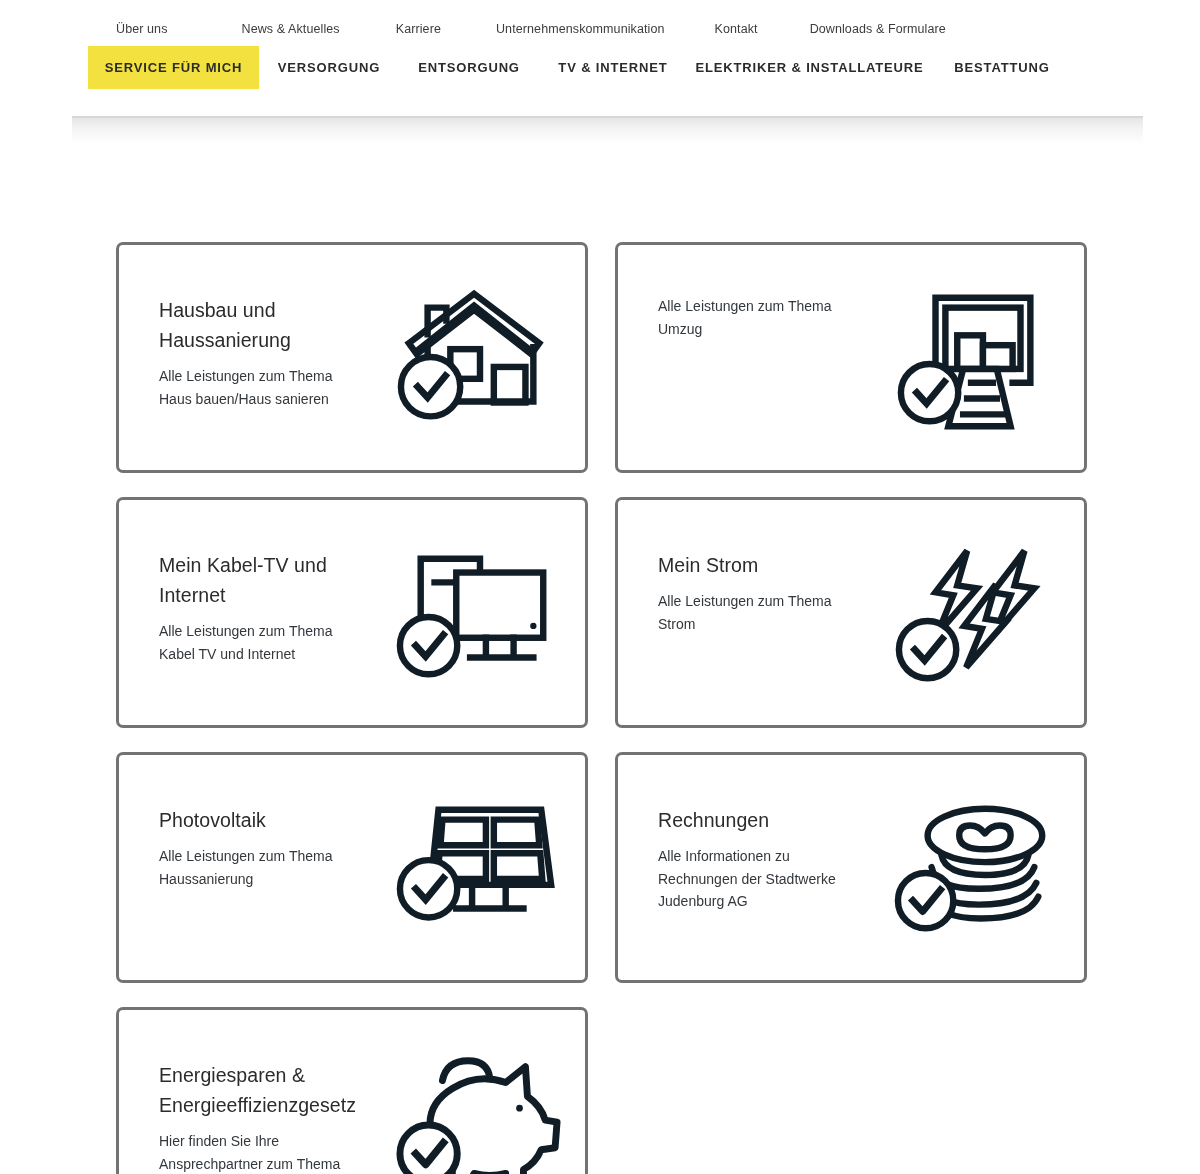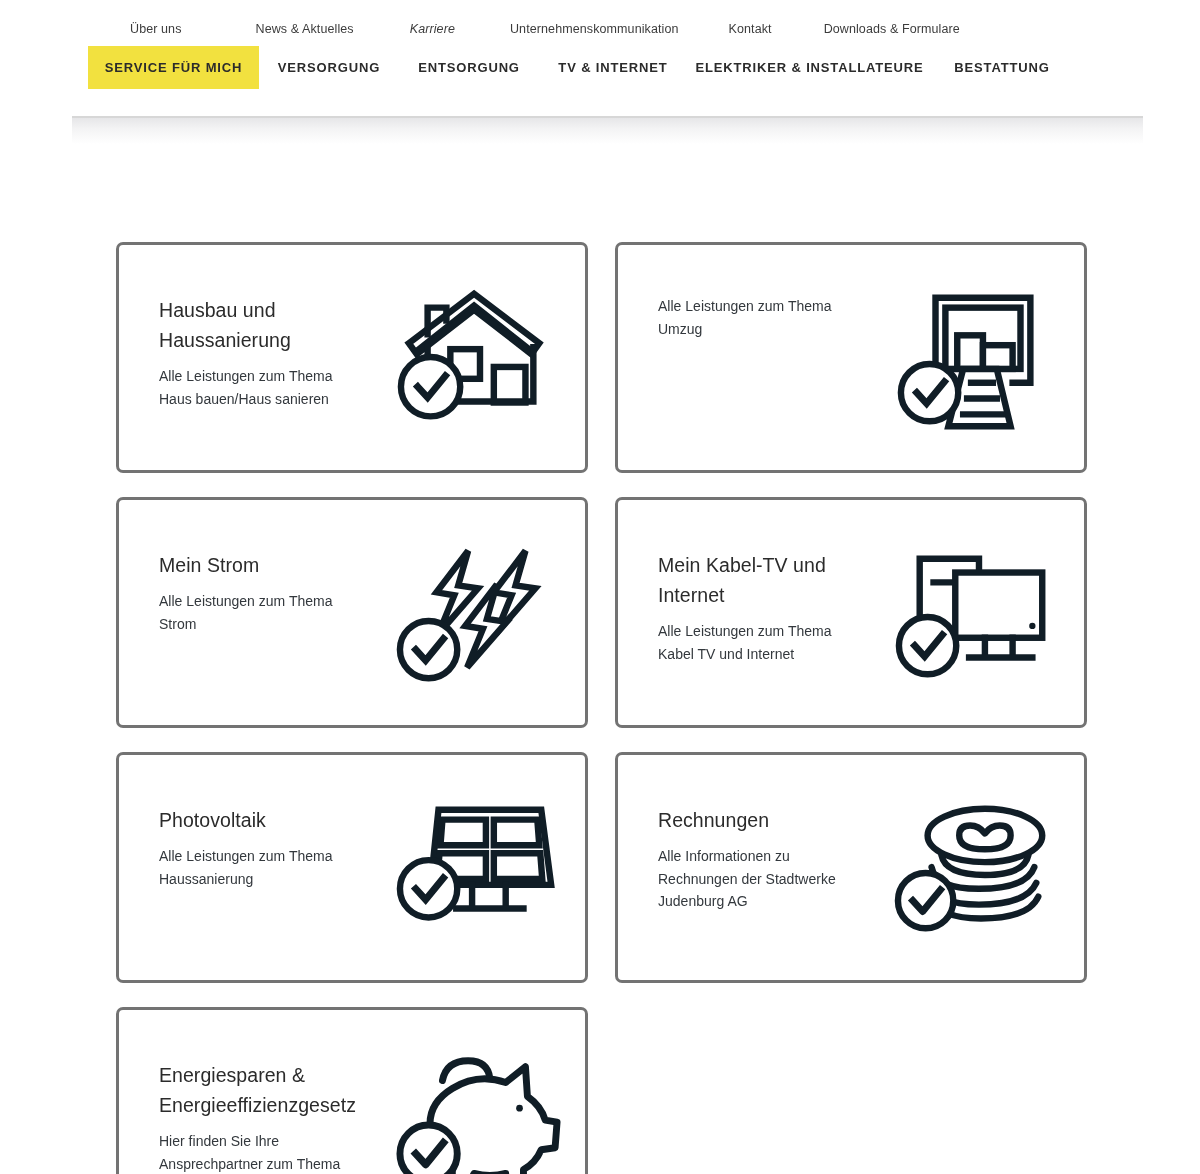--- a/index.html
+++ b/index.html
@@ -21,33 +21,32 @@
   .header {
     position: relative;
     width: 1200px;
   }
   .meta-nav {
     display: flex;
     align-items: center;
     height: 46px;
     padding: 12px 0 0 116px;
     box-sizing: border-box;
-    margin-left: 14px;
   }
   .meta-link {
     font-size: 12.5px;
     color: #3c3c3c;
     text-decoration: none;
     white-space: nowrap;
     letter-spacing: 0.1px;
     cursor: pointer;
   }
   .meta-link:nth-child(1) { margin-right: 74px; }
   .meta-link:nth-child(2) { margin-right: 56px; }
-  .meta-link:nth-child(3) { margin-right: 55px; font-style: italic; }
+  .meta-link:nth-child(3) { margin-right: 55px; }
   .meta-link:nth-child(4) { margin-right: 50px; }
   .meta-link:nth-child(5) { margin-right: 52px; }
 
   .main-nav {
     display: flex;
     align-items: stretch;
     height: 43px;
     margin-left: 88px;
     position: relative;
     z-index: 3;
@@ -222,36 +221,20 @@
         <path d="M74 112 L104 112"></path>
         <path d="M70 128 L110 128"></path>
         <circle cx="36" cy="106" r="29" fill="#fff"></circle>
         <path d="M23 106 L33 117 L51 95" stroke-width="7"></path>
       </svg>
     </div>
   </a>
 
   <a class="card">
     <div class="card-text">
-      <h2 class="card-title">Mein Strom</h2>
-      <p class="card-desc">Alle Leistungen zum Thema Strom</p>
-    </div>
-    <div class="card-icon">
-      <svg viewBox="0 0 170 150" fill="none" stroke="#101d26" stroke-width="6.5" stroke-linecap="square" stroke-linejoin="miter">
-        <path d="M74 8 L42 50 L60 53 L44 92 L84 46 L64 43 Z" fill="#fff"></path>
-        <path d="M132 8 L100 50 L118 53 L102 92 L142 46 L122 43 Z" fill="#fff"></path>
-        <path d="M103 42 L71 84 L89 87 L73 126 L113 80 L93 77 Z" fill="#fff"></path>
-        <circle cx="34" cy="108" r="29" fill="#fff"></circle>
-        <path d="M21 108 L31 119 L49 97" stroke-width="7"></path>
-      </svg>
-    </div>
-  </a>
-
-  <a class="card">
-    <div class="card-text">
       <h2 class="card-title">Mein Kabel-TV und Internet</h2>
       <p class="card-desc">Alle Leistungen zum Thema Kabel TV und Internet</p>
     </div>
     <div class="card-icon">
       <svg viewBox="0 0 170 150" fill="none" stroke="#101d26" stroke-width="6.5" stroke-linecap="square" stroke-linejoin="miter">
         <path d="M26 78 L26 16 L86 16 L86 30"></path>
         <path d="M26 108 L52 108 L52 95"></path>
         <path d="M40 40 L70 40"></path>
         <rect x="62" y="30" width="88" height="66" fill="#fff"></rect>
         <circle cx="140" cy="84" r="3.2" fill="#101d26" stroke="none"></circle>
@@ -259,20 +242,36 @@
         <path d="M120 96 L120 114"></path>
         <path d="M76 116 L140 116"></path>
         <circle cx="34" cy="104" r="29" fill="#fff"></circle>
         <path d="M21 104 L31 115 L49 93" stroke-width="7"></path>
       </svg>
     </div>
   </a>
 
   <a class="card">
     <div class="card-text">
+      <h2 class="card-title">Mein Strom</h2>
+      <p class="card-desc">Alle Leistungen zum Thema Strom</p>
+    </div>
+    <div class="card-icon">
+      <svg viewBox="0 0 170 150" fill="none" stroke="#101d26" stroke-width="6.5" stroke-linecap="square" stroke-linejoin="miter">
+        <path d="M74 8 L42 50 L60 53 L44 92 L84 46 L64 43 Z" fill="#fff"></path>
+        <path d="M132 8 L100 50 L118 53 L102 92 L142 46 L122 43 Z" fill="#fff"></path>
+        <path d="M103 42 L71 84 L89 87 L73 126 L113 80 L93 77 Z" fill="#fff"></path>
+        <circle cx="34" cy="108" r="29" fill="#fff"></circle>
+        <path d="M21 108 L31 119 L49 97" stroke-width="7"></path>
+      </svg>
+    </div>
+  </a>
+
+  <a class="card">
+    <div class="card-text">
       <h2 class="card-title">Photovoltaik</h2>
       <p class="card-desc">Alle Leistungen zum Thema Haussanierung</p>
     </div>
     <div class="card-icon">
       <svg viewBox="0 0 170 150" fill="none" stroke="#101d26" stroke-width="6.5" stroke-linecap="square" stroke-linejoin="miter">
         <path d="M36 88 L44 12 L148 12 L158 88 Z" fill="#fff"></path>
         <path d="M48 22 L92 22 L92 48 L46 48 Z"></path>
         <path d="M100 22 L144 22 L146 48 L100 48 Z"></path>
         <path d="M45 56 L92 56 L92 82 L43 82 Z"></path>
         <path d="M100 56 L147 56 L149 82 L100 82 Z"></path>

